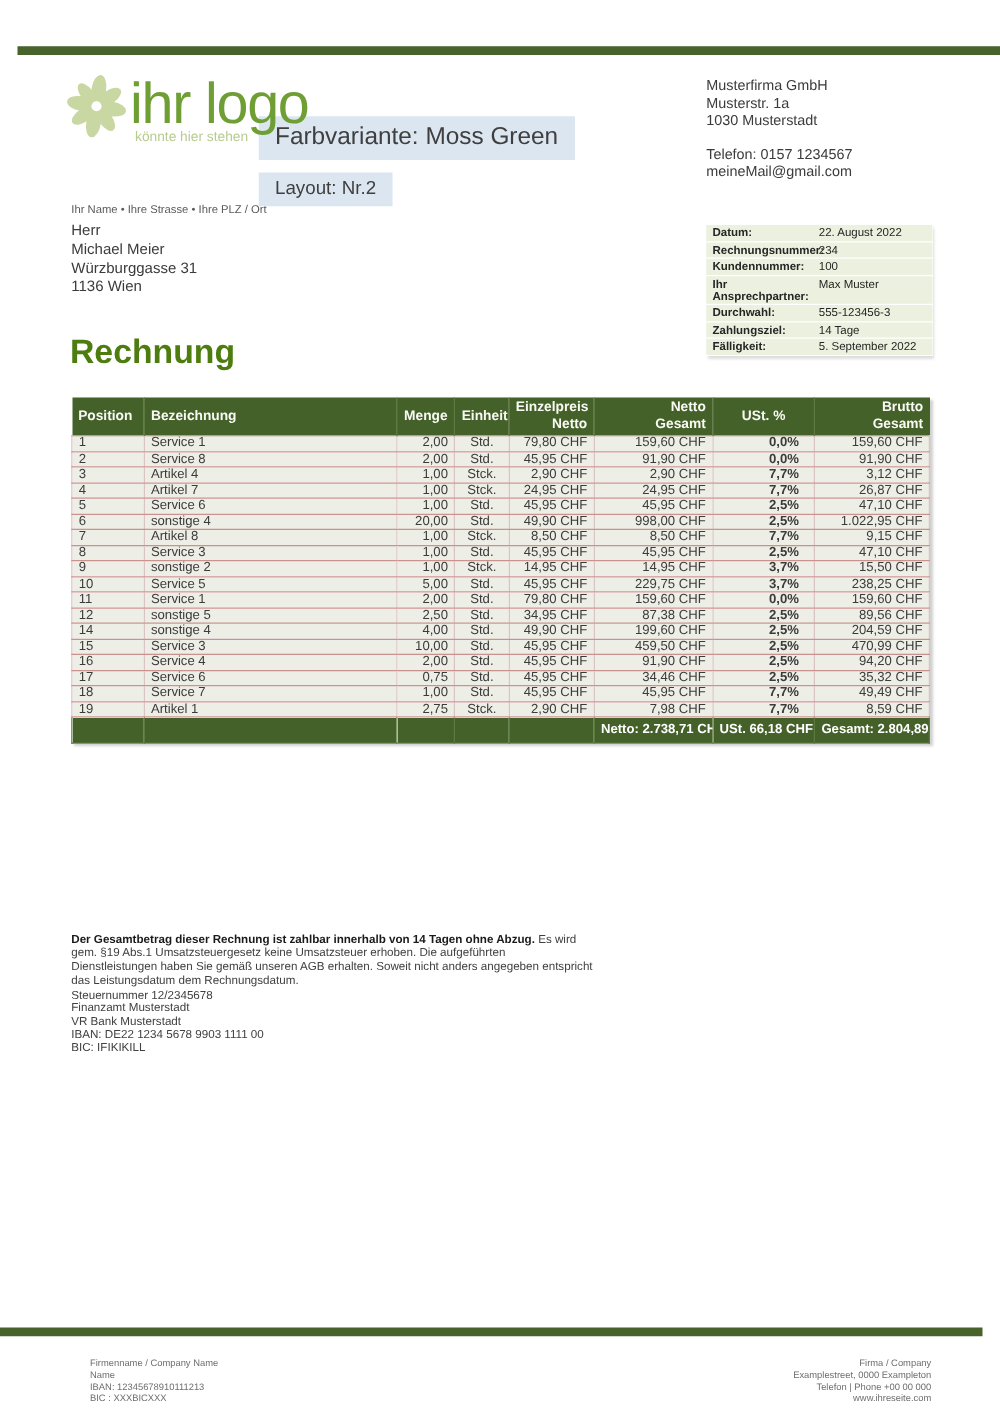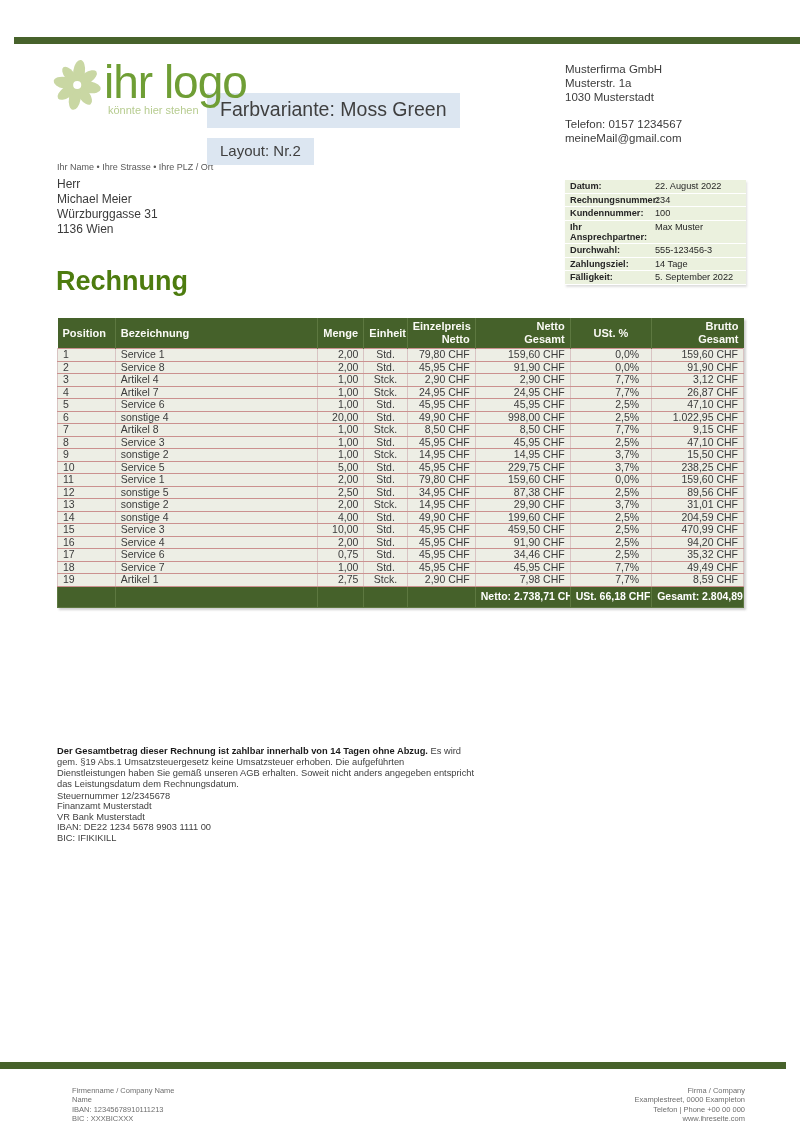--- a/index.html
+++ b/index.html
@@ -55,21 +55,21 @@
   
   table.invoice th:nth-child(1), table.invoice td:nth-child(1) { width:56px; text-align:left; }
   table.invoice th:nth-child(2), table.invoice td:nth-child(2) { width:196px; text-align:left; }
   table.invoice th:nth-child(3), table.invoice td:nth-child(3) { width:45px; }
   table.invoice td:nth-child(3) { text-align:right; }
   table.invoice th:nth-child(3) { text-align:center; }
   table.invoice th:nth-child(4), table.invoice td:nth-child(4) { width:42px; text-align:center; }
   table.invoice th:nth-child(5), table.invoice td:nth-child(5) { width:66px; text-align:right; }
   table.invoice th:nth-child(6), table.invoice td:nth-child(6) { width:92px; text-align:right; }
   table.invoice th:nth-child(7), table.invoice td:nth-child(7) { width:79px; }
-  table.invoice td:nth-child(7) { text-align:right; padding-right:12px; }
+  table.invoice td:nth-child(7) { text-align:right; padding-right:12px;font-weight:bold; }
   table.invoice th:nth-child(7) { text-align:center; }
   table.invoice th:nth-child(8), table.invoice td:nth-child(8) { width:89px; text-align:right; }
   
   table.invoice tr.totals td {
     background:#45612A; color:#ffffff; font-weight:bold; font-size:10.5px;
     height:21px; border:1px solid #5D7840; text-align:right; padding-right:6px;
   }
   table.invoice tr.totals td:nth-child(7) { padding-right:6px; }
 
   
@@ -298,30 +298,20 @@
           <td>12</td>
           <td>sonstige 5</td>
           <td>2,50</td>
           <td>Std.</td>
           <td>34,95 CHF</td>
           <td>87,38 CHF</td>
           <td>2,5%</td>
           <td>89,56 CHF</td>
         </tr>
           <tr>
-          <td>13</td>
-          <td>sonstige 2</td>
-          <td>2,00</td>
-          <td>Stck.</td>
-          <td>14,95 CHF</td>
-          <td>29,90 CHF</td>
-          <td>3,7%</td>
-          <td>31,01 CHF</td>
-        </tr>
-          <tr>
           <td>14</td>
           <td>sonstige 4</td>
           <td>4,00</td>
           <td>Std.</td>
           <td>49,90 CHF</td>
           <td>199,60 CHF</td>
           <td>2,5%</td>
           <td>204,59 CHF</td>
         </tr>
           <tr>

